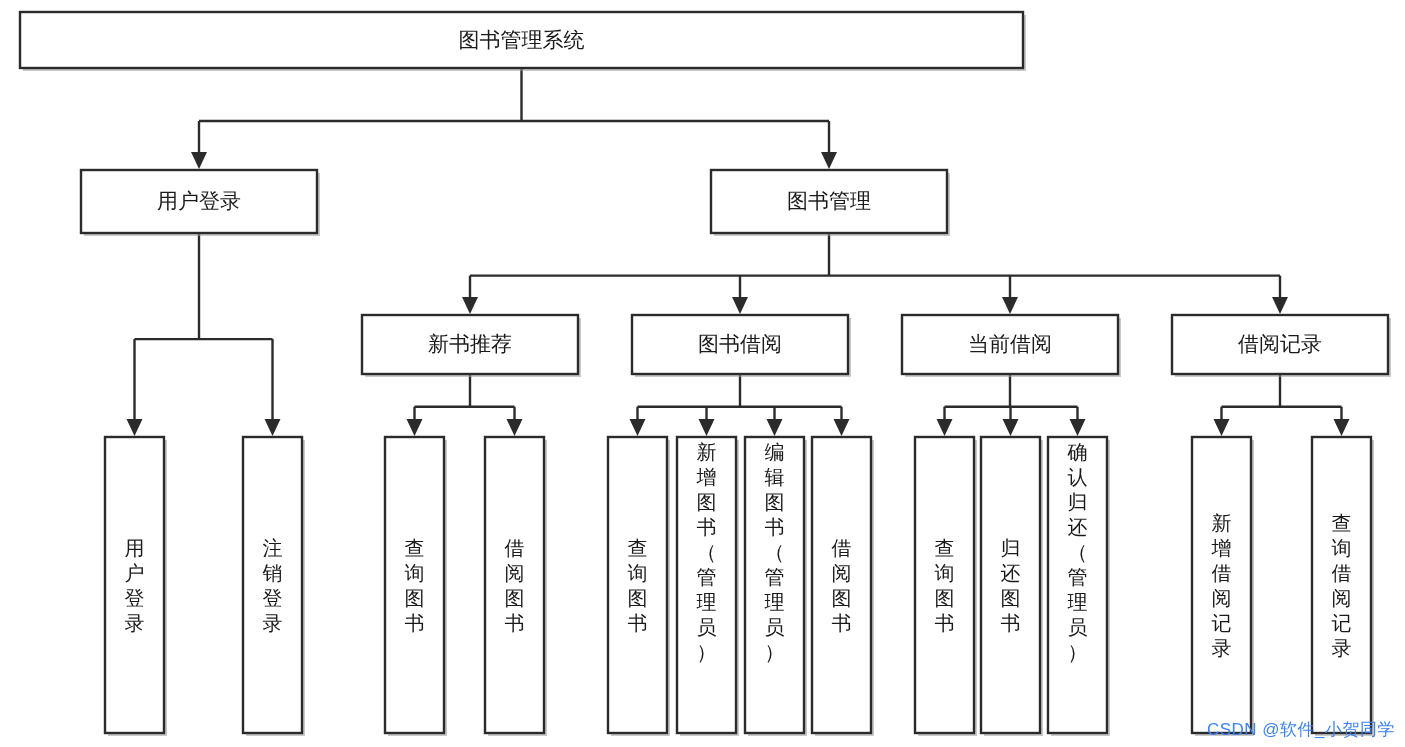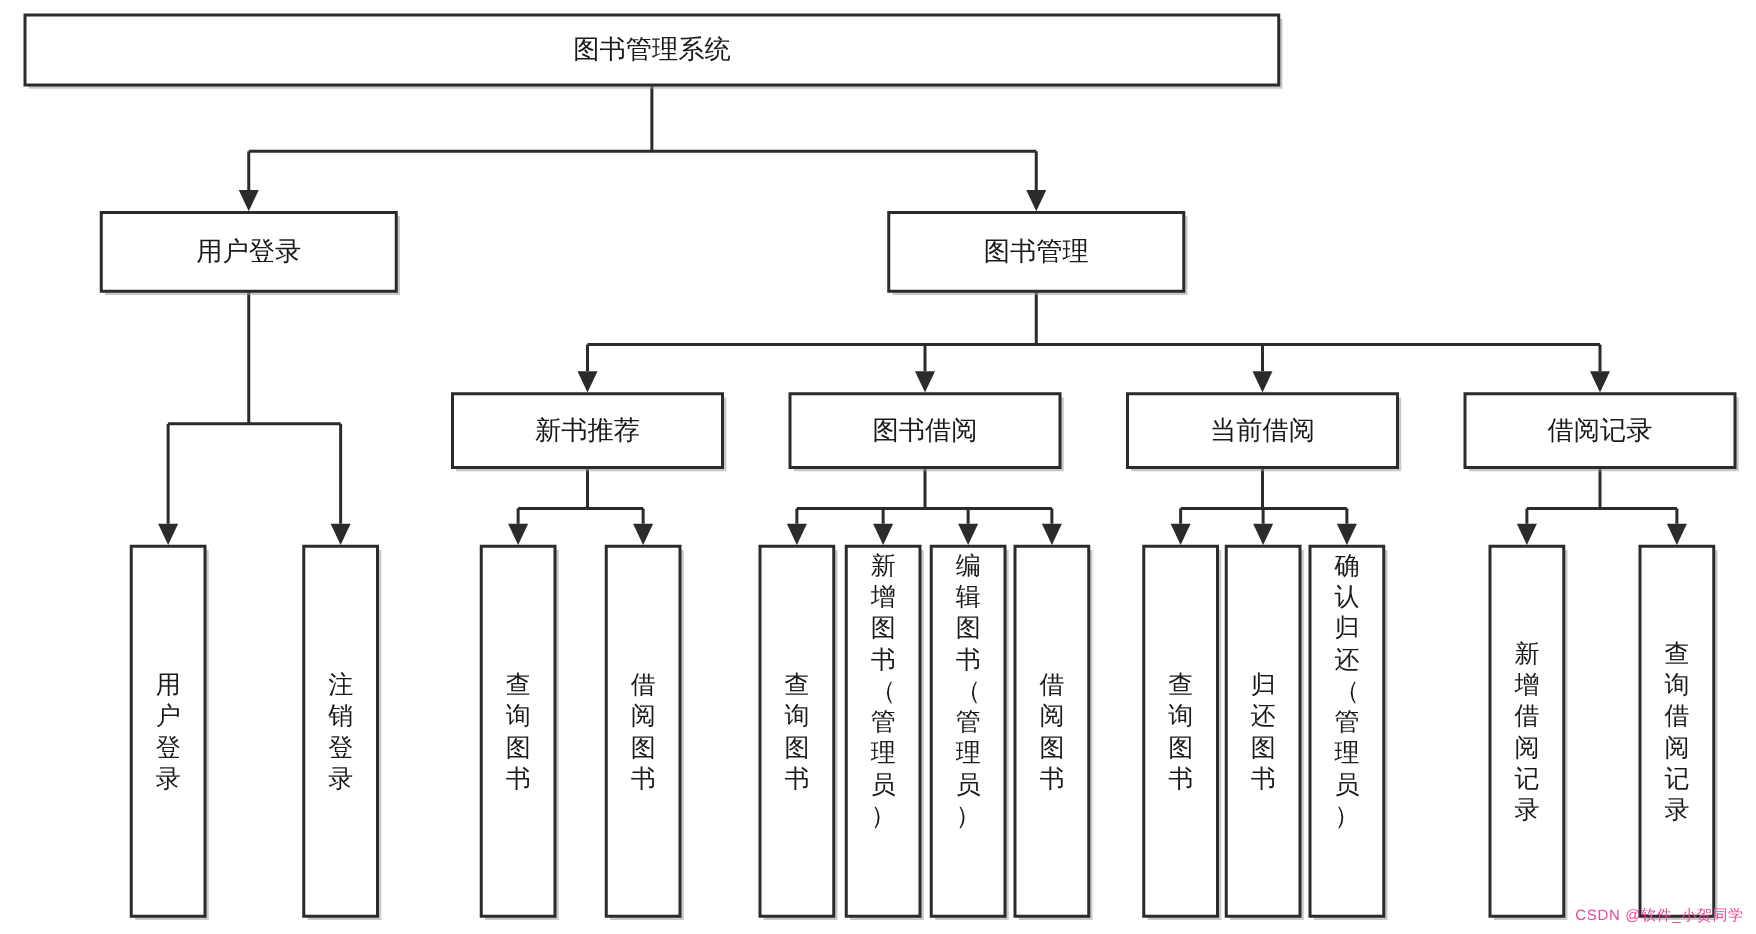--- a/index.html
+++ b/index.html
@@ -56,22 +56,22 @@
     font-family: "Liberation Sans", sans-serif;
     font-size: 20px;
     fill: #1a1a1a;
     text-anchor: middle;
   }
   .watermark-text {
     position: absolute;
     right: 10px;
     bottom: 6px;
     font-family: "Liberation Sans", sans-serif;
-    font-size: 12px;
-    color: #ec4899;
+    font-size: 17px;
+    color: #3b82f6;
     letter-spacing: 0.5px;
     white-space: nowrap;
     user-select: none;
   }
 </style>
 </head>
 <body>
 
 <div id="diagram-root">
   <svg id="flow-svg" viewBox="0 0 1405 747">

